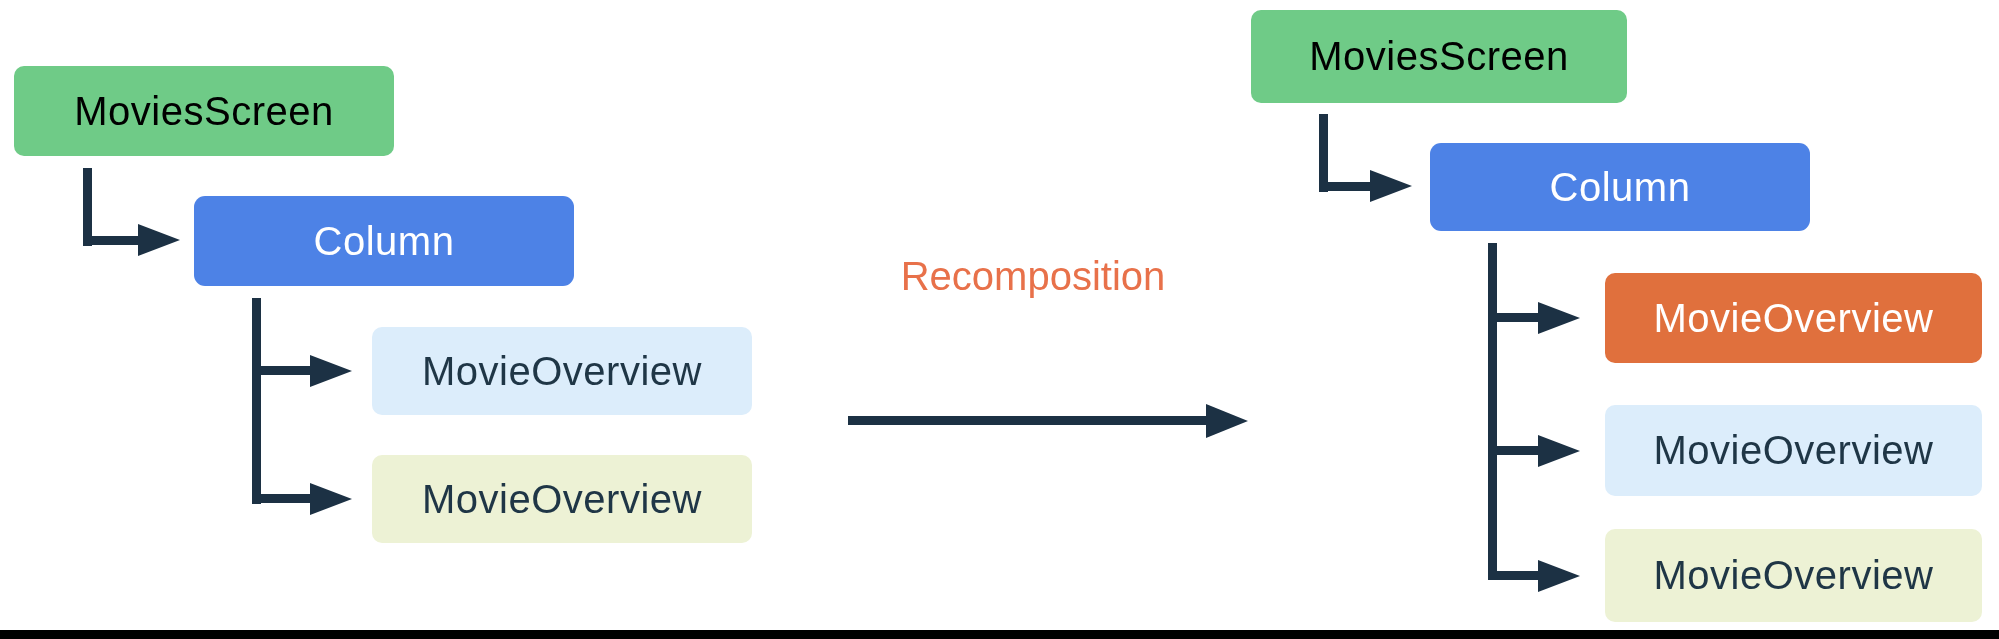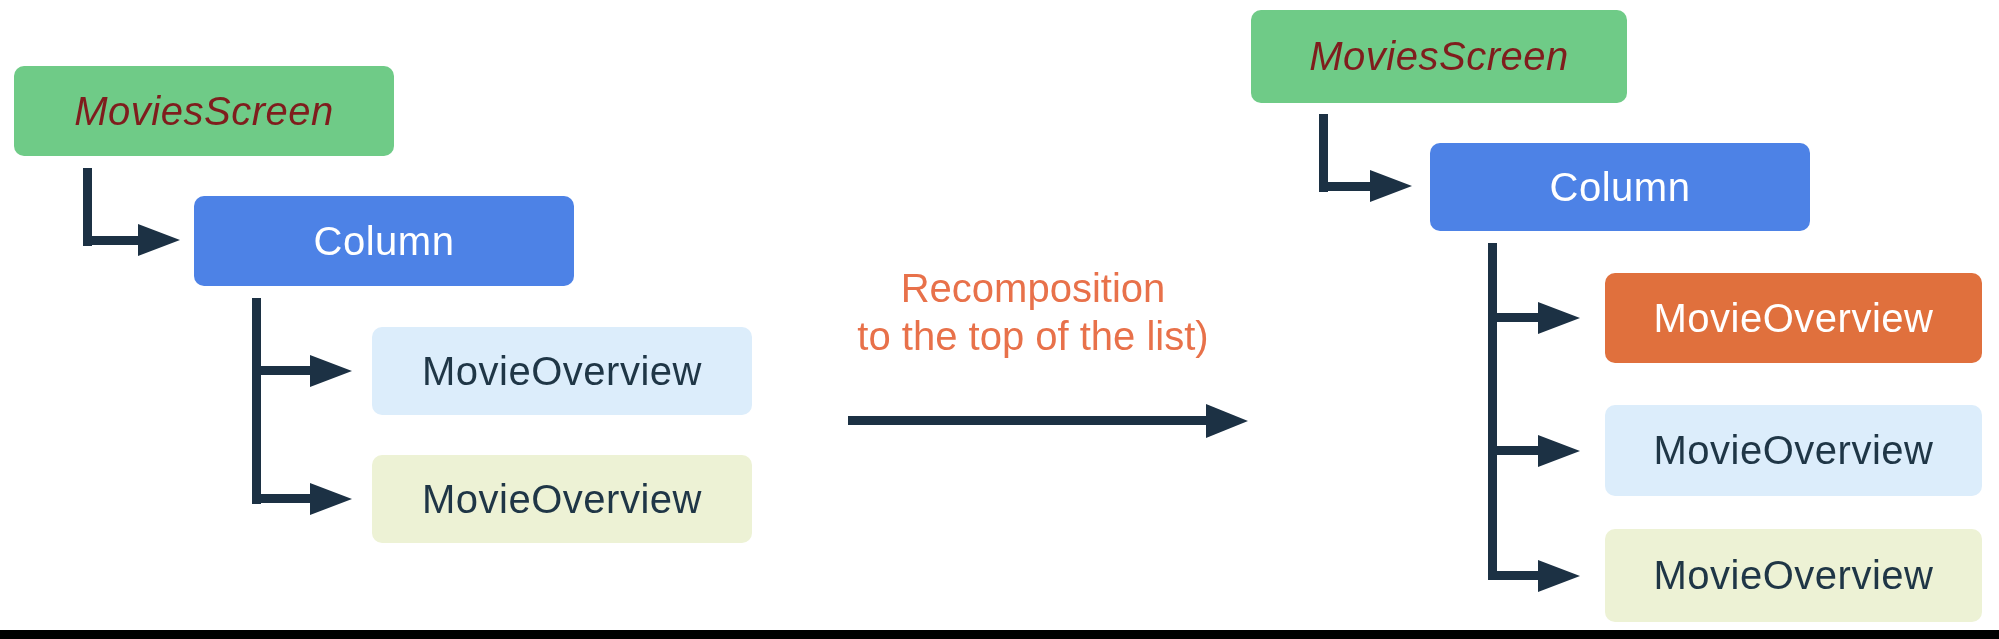--- a/index.html
+++ b/index.html
@@ -14,39 +14,39 @@
   .node {
     position: absolute;
     display: flex;
     align-items: center;
     justify-content: center;
     border-radius: 10px;
     font-size: 40px;
     letter-spacing: 0.5px;
     white-space: nowrap;
   }
-  .c-green  { background: var(--green);       color: #7f1d1d; font-style: italic; }
-  .c-blue   { background: var(--blue);        color: #ffffff; }
+  .c-green  { background: var(--green);       color: #000000; }
+  .c-blue   { background: var(--blue);        color: #ffffff; border-radius: 11px; }
   .c-lightblue   { background: var(--lightblue);   color: var(--darkText); }
   .c-lightyellow { background: var(--lightyellow); color: var(--darkText); }
   .c-orange { background: var(--orange);      color: #ffffff; }
   .line {
     position: absolute;
     background: var(--navy);
   }
   .arrowhead {
     position: absolute;
     width: 0; height: 0;
     border-top: 16px solid transparent;
     border-bottom: 16px solid transparent;
     border-left: 42px solid var(--navy);
   }
   #annotation {
     position: absolute;
-    left: 833px; top: 264px; width: 400px;
+    left: 833px; top: 252px; width: 400px;
     text-align: center;
     font-size: 40px;
     line-height: 48px;
     font-weight: 500;
     color: var(--orangeText);
   }
   #bottom-bar {
     position: absolute;
     left: 0; top: 630px; width: 1999px; height: 9px;
     background: var(--bottomBar);
@@ -77,21 +77,20 @@
 
   <div class="node c-lightblue" style="left:372px; top:327px; width:380px; height:88px;">
     <span>MovieOverview</span>
   </div>
   <div class="node c-lightyellow" style="left:372px; top:455px; width:380px; height:88px;">
     <span>MovieOverview</span>
   </div>
 
   <div id="annotation">
     <div>Recomposition</div>
-    <div>to the top of the list)</div>
   </div>
   <div class="line" style="left:848px; top:416px; width:360px; height:9px;"></div>
   <div class="arrowhead" style="left:1206px; top:404px; border-top-width:17px; border-bottom-width:17px;"></div>
 
   <div class="node c-green" style="left:1251px; top:10px; width:376px; height:93px;">
     <span>MoviesScreen</span>
   </div>
 
   <div class="line" style="left:1319px; top:114px; width:9px; height:78px;"></div>
   <div class="line" style="left:1319px; top:182px; width:53px; height:9px;"></div>

